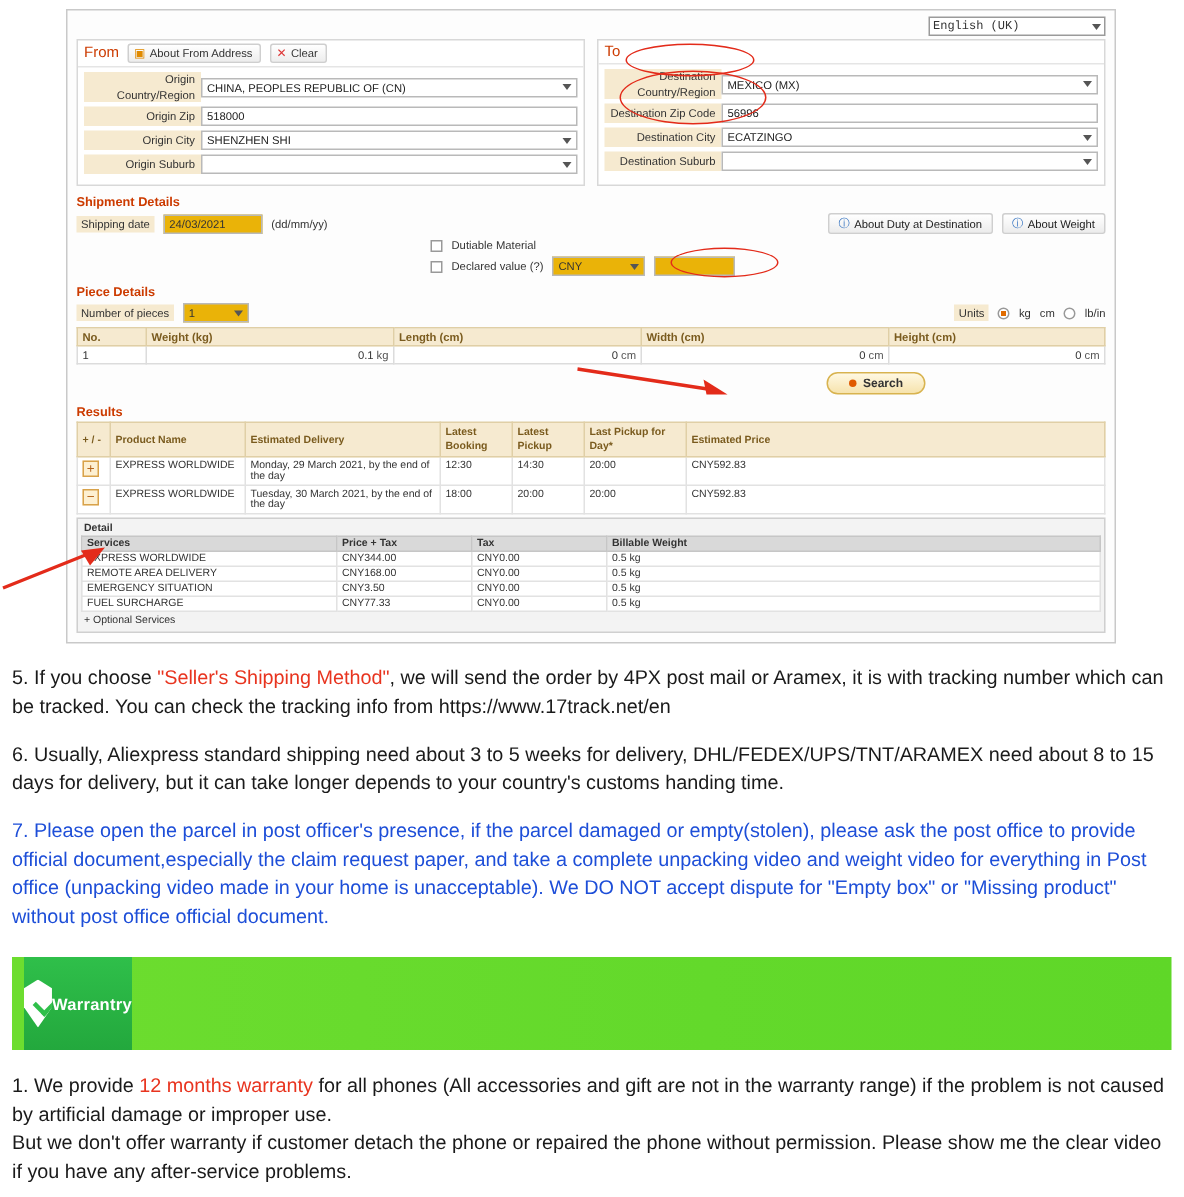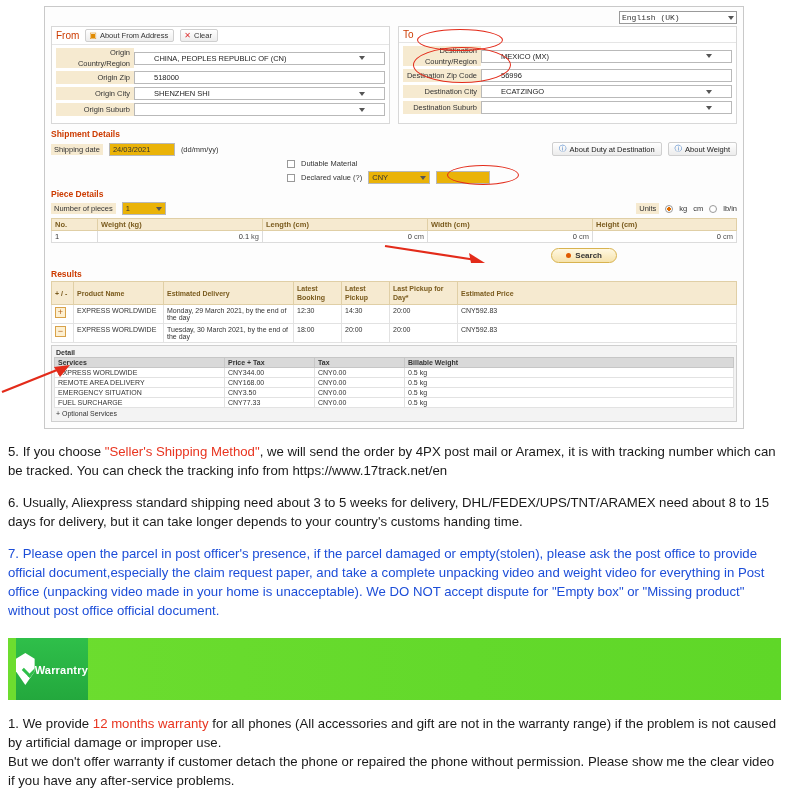--- a/index.html
+++ b/index.html
@@ -47,21 +47,21 @@
   .rows { padding: 3px 4px 4px 4px; }
   .row { display: flex; align-items: center; margin-bottom: 3px; }
   .row .lbl {
     width: 78px; text-align: right; padding-right: 4px;
     background: #f6ead0; color: #333; font-size: 7.5px; line-height: 11px;
     height: 13px; display: flex; align-items: center; justify-content: flex-end;
   }
   .row .lbl.tall { height: 20px; }
   .field {
     flex: 1; height: 13px; border: 1px solid #b9b9b9; background: #fff;
-    font-size: 7.5px; display: flex; align-items: center; padding: 0 19px; color: #222;
+    font-size: 7.5px; display: flex; align-items: center; padding: 0 3px; color: #222;
   }
   .field.sel { justify-content: space-between; }
   .field.sel .caret { margin-left: 3px; }
 
   
   .ellipse {
     position: absolute; border: 1.6px solid #e32b1a; border-radius: 50%;
     pointer-events: none;
   }
 

